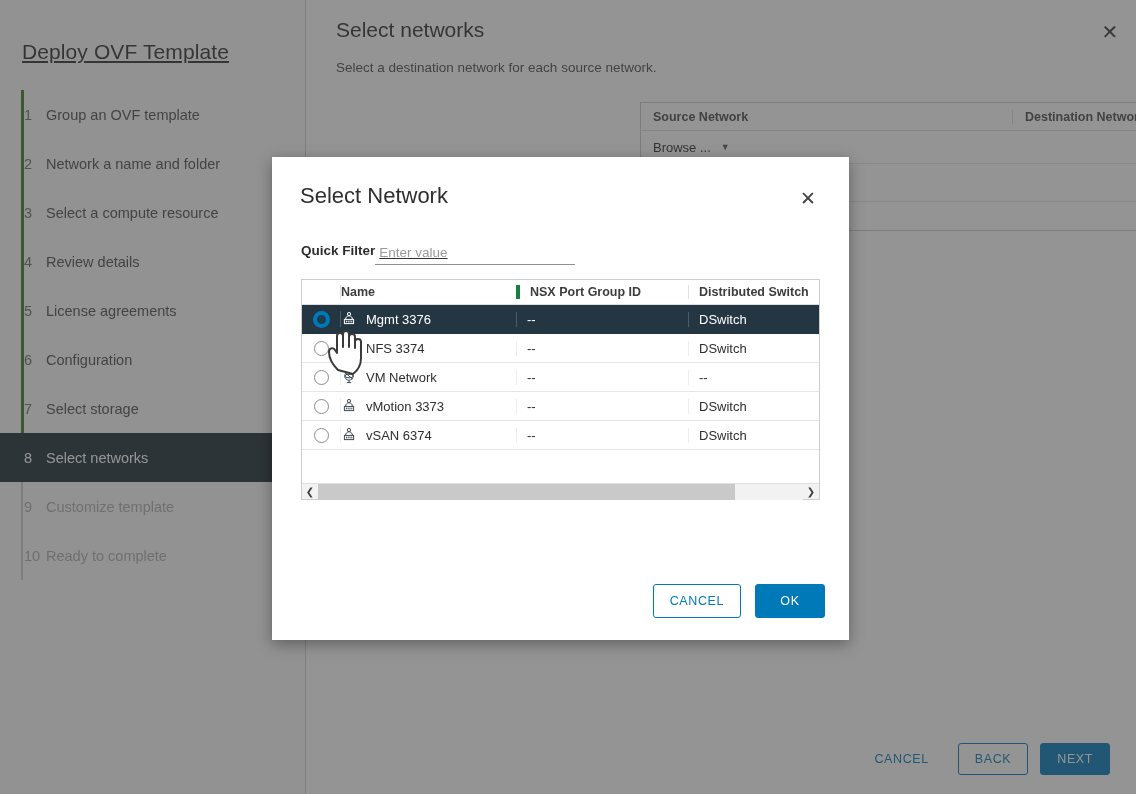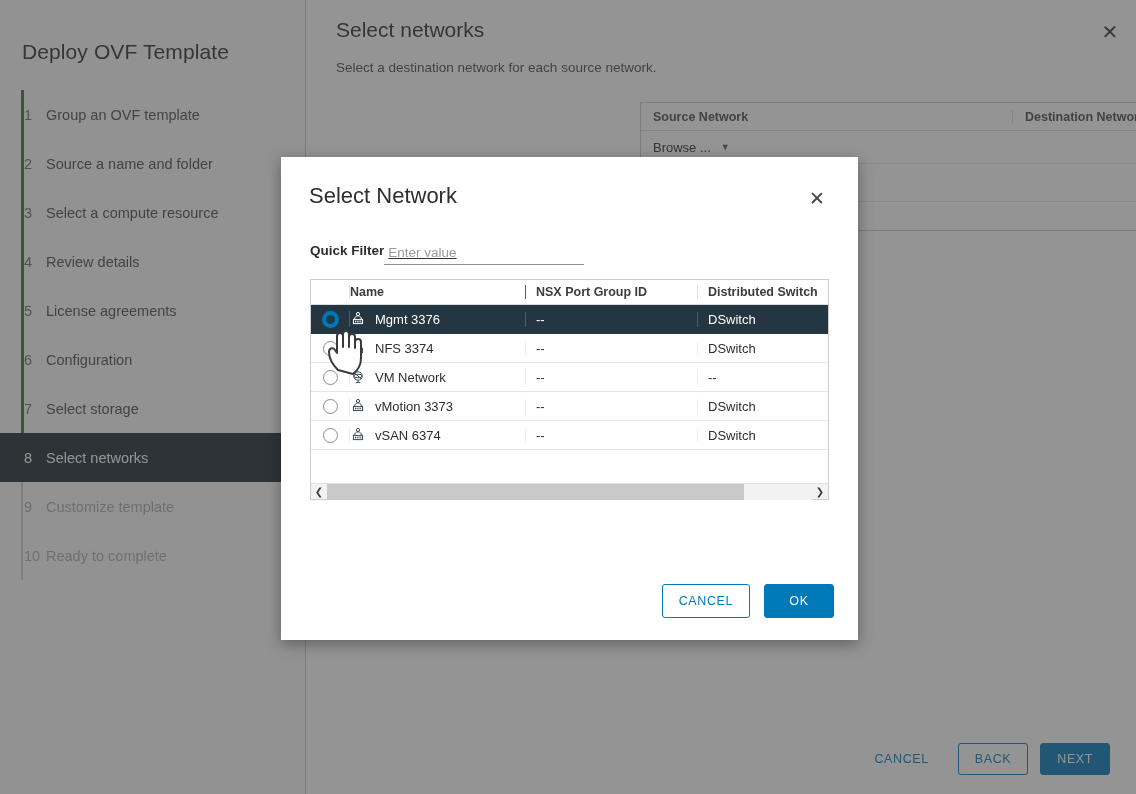--- a/index.html
+++ b/index.html
@@ -24,20 +24,21 @@
     background: #fafafa;
     border-right: 1px solid #cccccc;
     position: relative;
   }
   .wizard-title {
     font-size: 21px;
     color: #2e2e2e;
     font-weight: 400;
     padding: 40px 0 0 22px;
     letter-spacing: .1px;
+    text-decoration: underline;
   }
   .steps {
     position: relative;
     margin-top: 26px;
   }
   .step-rail {
     position: absolute;
     left: 21px; top: 0; width: 2px;
     height: 100%;
     background: #cfcfcf;
@@ -169,21 +170,21 @@
 
   
   .overlay {
     position: absolute; inset: 0;
     background: rgba(60,60,60,0.55);
   }
 
   
   .modal {
     position: absolute;
-    left: 281px; top: 157px;
+    left: 272px; top: 157px;
     width: 577px; height: 483px;
     background: #ffffff;
     box-shadow: 0 4px 14px rgba(0,0,0,0.35);
   }
   .modal-header {
     padding: 26px 28px 0 28px;
     display: flex;
     align-items: flex-start;
     justify-content: space-between;
   }
@@ -232,21 +233,21 @@
     display: flex;
     height: 25px;
     align-items: center;
     font-size: 12.5px;
     font-weight: bold;
     color: #3d3d3d;
     border-bottom: 1px solid #dedede;
   }
   .col-sel  { width: 38px; flex: 0 0 38px; display: flex; align-items: center; justify-content: center; }
   .col-name { width: 176px; flex: 0 0 176px; border-left: 1px solid #e2e2e2; }
-  .col-nsx  { width: 172px; flex: 0 0 172px; padding-left: 10px; border-left: 1px solid #15803d; }
+  .col-nsx  { width: 172px; flex: 0 0 172px; padding-left: 10px; border-left: 4px solid #15803d; }
   .col-dsw  { flex: 1 1 auto; padding-left: 10px; border-left: 1px solid #e2e2e2; }
 
   .grid-row {
     display: flex;
     height: 29px;
     align-items: center;
     font-size: 13px;
     color: #2e2e2e;
     border-bottom: 1px solid #e6e6e6;
     cursor: pointer;
@@ -348,21 +349,21 @@
       <div class="steps">
         <div class="step-rail"></div>
         <div class="step-rail-done"></div>
 
         <div class="step">
           <span class="num">1</span>
           <span class="lbl">Group an OVF template</span>
         </div>
         <div class="step">
           <span class="num">2</span>
-          <span class="lbl">Source a name and folder</span>
+          <span class="lbl">Network a name and folder</span>
         </div>
         <div class="step">
           <span class="num">3</span>
           <span class="lbl">Select a compute resource</span>
         </div>
         <div class="step">
           <span class="num">4</span>
           <span class="lbl">Review details</span>
         </div>
         <div class="step">

